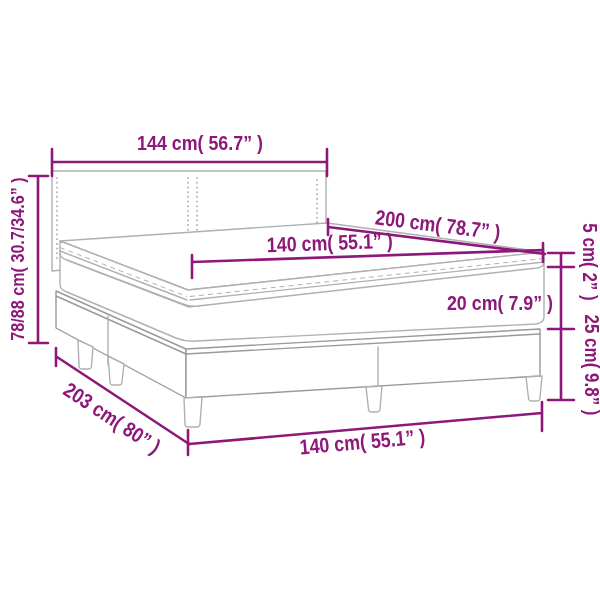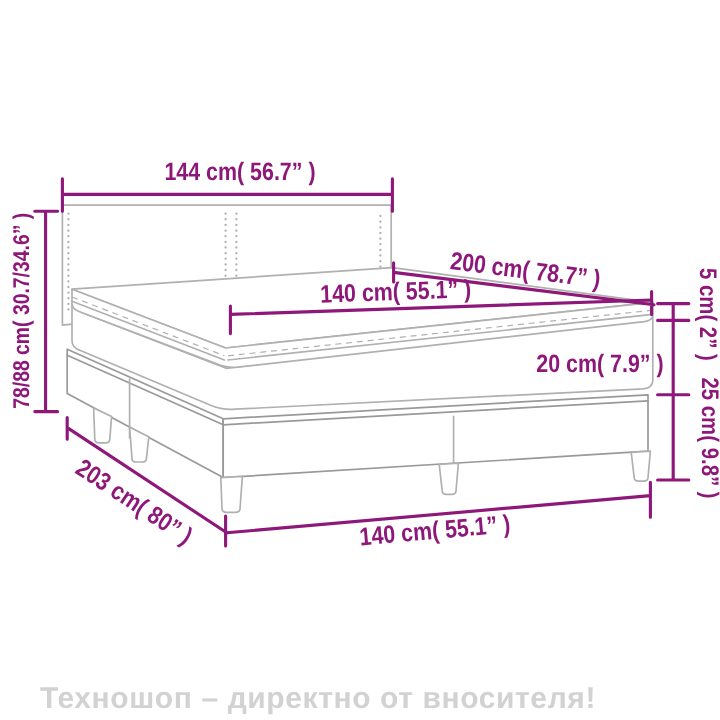--- a/index.html
+++ b/index.html
@@ -100,14 +100,13 @@
       <path class="dim-line" d="M189,444 L542,413 M188,430 L188,455 M542,402 L542,431"></path>
       <text class="dimtext" text-anchor="middle" transform="translate(363,449) rotate(-5) scale(0.85,1)">140 cm( 55.1” )</text>
     </g>
 
     <g>
       <path class="dim-line" d="M57,357 L189,444 M56,348 L56,366"></path>
       <text class="dimtext" text-anchor="middle" transform="translate(108,424) rotate(33.4) scale(0.85,1)">203 cm( 80” )</text>
     </g>
   </svg>
 
-  <div class="watermark">Техношоп – директно от вносителя!</div>
 </div>
 
 </body></html>

